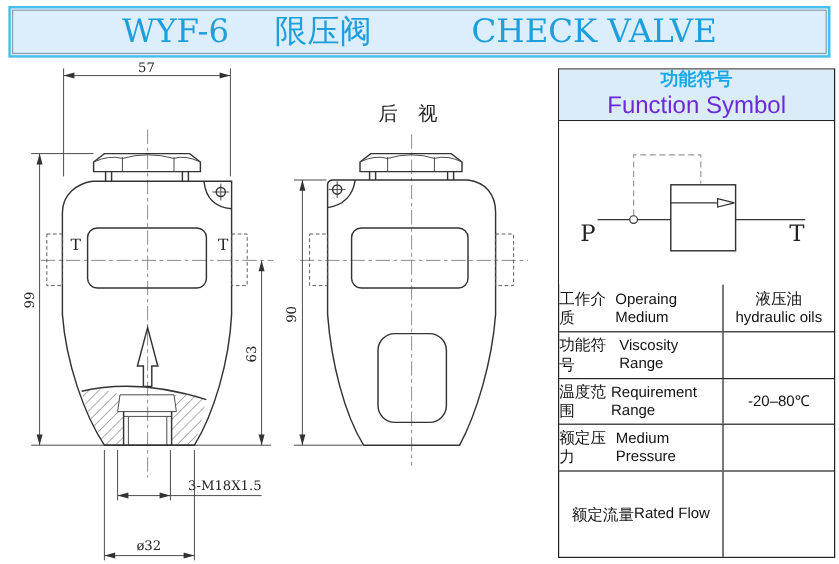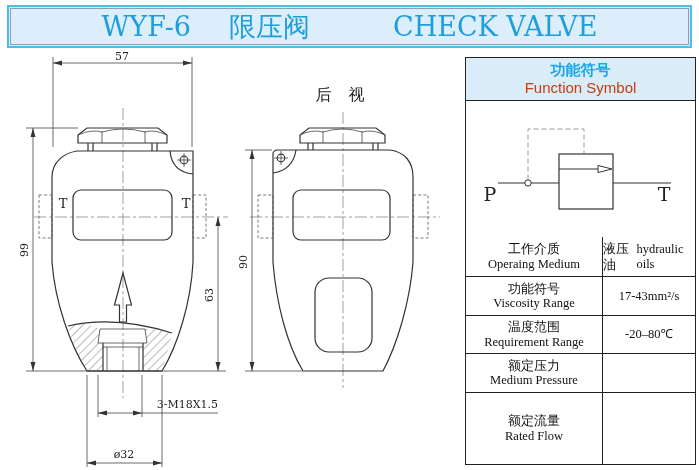--- a/index.html
+++ b/index.html
@@ -30,30 +30,30 @@
   
   .side-panel{position:absolute;left:465px;top:57px;width:231px;height:408px;
     border:1.5px solid #222;box-sizing:border-box;background:#fff;
     display:flex;flex-direction:column;}
   .panel-header{flex:0 0 auto;background:#d9ecf8;border-bottom:1.5px solid #222;
     display:flex;flex-direction:column;align-items:center;justify-content:center;
     box-sizing:border-box;}
   .ph-fs{height:43px;}
   .ph-tech{height:42px;border-top:1.5px solid #222;}
   .ph-cn{color:#1aa7e8;font-weight:bold;font-size:15px;line-height:1.25;}
-  .ph-en{color:#c2410c;font-size:15px;line-height:1.2;}
+  .ph-en{color:#6d28d9;font-size:20px;line-height:1.2;}
   .symbol-area{flex:0 0 auto;height:136px;background:#fff;position:relative;}
   .spec-table{flex:1 1 auto;min-height:0;display:flex;flex-direction:column;}
   .spec-row{display:flex;border-top:1.5px solid #222;box-sizing:border-box;flex:0 0 auto;}
   .spec-row:first-child{border-top:none;}
   .spec-label{width:137px;box-sizing:border-box;border-right:1.5px solid #222;
-    display:flex;flex-direction:column;align-items:center;justify-content:center;}
-  .spec-value{flex:1;display:flex;align-items:center;justify-content:center;}
+    display:flex;flex-direction:row;align-items:center;justify-content:center;}
+  .spec-value{flex:1;display:flex;flex-direction:column;align-items:center;justify-content:center;}
   .sl-cn,.sv-cn{font-size:13px;color:#111;line-height:1.2;}
-  .sl-en,.sv-en,.sv-one{font-size:12.5px;color:#111;line-height:1.2;font-family:Liberation Serif, serif;}
+  .sl-en,.sv-en,.sv-one{font-size:12.5px;color:#111;line-height:1.2;}
   .r39{height:39px;} .r38{height:38px;} .rlast{flex:1 1 auto;}
 </style>
 </head>
 <body>
 
 <div class="page">
 
   <div class="title-bar">
     <div class="title-inner">
       <span>WYF-6</span>
@@ -190,23 +190,20 @@
           <div class="sv-cn">液压油</div>
           <div class="sv-en">hydraulic oils</div>
         </div>
       </div>
 
       <div class="spec-row r39">
         <div class="spec-label">
           <div class="sl-cn">功能符号</div>
           <div class="sl-en">Viscosity Range</div>
         </div>
-        <div class="spec-value">
-          <div class="sv-one">17-43mm²/s</div>
-        </div>
       </div>
 
       <div class="spec-row r38">
         <div class="spec-label">
           <div class="sl-cn">温度范围</div>
           <div class="sl-en">Requirement Range</div>
         </div>
         <div class="spec-value">
           <div class="sv-one">-20–80℃</div>
         </div>

